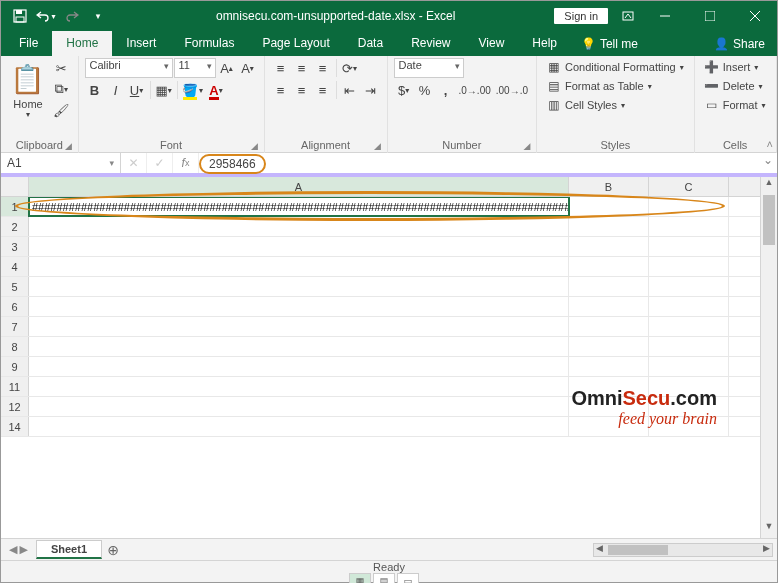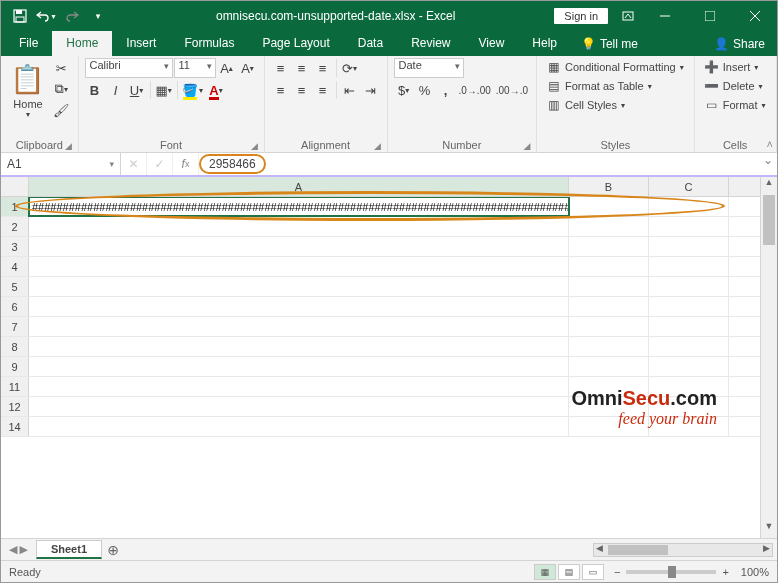--- a/index.html
+++ b/index.html
@@ -37,21 +37,21 @@
 .col { display: flex; flex-direction: column; gap: 1px; }
 .row { display: flex; gap: 1px; align-items: center; }
 .font-select { font-size: 11px; border: 1px solid #ccc; height: 20px; padding: 0 18px 0 4px; background: #fff; cursor: pointer; position: relative; color:#444; }
 .font-select.small { width: 42px; }
 .font-select::after { content: "▾"; position: absolute; right: 3px; top: 2px; font-size: 9px; color: #666; }
 .styles-btn { display: flex; align-items: center; font-size: 11px; color: #444; padding: 2px 4px; cursor: pointer; gap: 4px; white-space: nowrap; }
 .styles-ico { width: 14px; height: 14px; display: inline-flex; align-items: center; justify-content: center; font-size: 12px; }
 .ribbon-collapse { position: absolute; right: 4px; bottom: 2px; font-size: 11px; color: #888; cursor: pointer; }
 
 
-.formula-bar { height: 24px; border-bottom: 2px solid #c4b5fd; display: flex; align-items: flex-start; background: #fff; font-size: 12px; color: #444; }
+.formula-bar { height: 24px; border-bottom: 4px solid #c4b5fd; display: flex; align-items: flex-start; background: #fff; font-size: 12px; color: #444; }
 .name-box { width: 120px; border-right: 1px solid #d4d4d4; padding: 0 6px; height: 100%; display: flex; align-items: center; }
 .fb-btn { width: 26px; height: 100%; display: flex; align-items: center; justify-content: center; color: #888; border-right: 1px solid #eee; cursor: pointer; }
 .fb-input { flex: 1; padding: 0 6px; height: 100%; display: flex; align-items: center; position: relative; }
 .fb-expand { width: 18px; text-align: center; color: #888; cursor: pointer; }
 .formula-highlight { position: absolute; left: 0px; top: 1px; border: 2px solid #d8861a; border-radius: 10px; padding: 0 8px; height: 20px; display: flex; align-items: center; }
 
 
 .grid-area { flex: 1; display: flex; flex-direction: column; overflow: hidden; background: #fff; position: relative; }
 .col-headers { display: flex; height: 20px; border-bottom: 1px solid #d4d4d4; background: #f0f0f0; font-size: 11px; color: #444; }
 .corner { width: 28px; border-right: 1px solid #d4d4d4; background: #f0f0f0; }
@@ -82,21 +82,21 @@
 .sheet-tabs { height: 22px; border-top: 1px solid #d4d4d4; background: #f3f3f3; display: flex; align-items: center; font-size: 11px; }
 .st-nav { display: flex; gap: 2px; padding: 0 8px; color: #888; }
 .st-nav span { cursor: pointer; }
 .sheet-tab { background: #fff; border: 1px solid #ccc; border-bottom: 2px solid #217346; padding: 2px 14px; cursor: pointer; font-weight: bold; color: #444; }
 .sheet-add { width: 22px; text-align: center; color: #666; cursor: pointer; font-size: 14px; }
 .sheet-tabs .spacer { flex: 1; }
 .hscroll { width: 180px; height: 14px; background: #e8e8e8; border: 1px solid #ccc; margin-right: 4px; position: relative; }
 .hscroll .thumb { position: absolute; left: 14px; top: 1px; bottom: 1px; width: 60px; background: #c1c1c1; }
 
 
-.statusbar { height: 22px; background: #f3f3f3; border-top: 1px solid #d4d4d4; display: flex; align-items: center; font-size: 11px; color: #555; padding: 0 8px; }
+.statusbar { height: 22px; background: #f3f3f3; border-top: 1px solid #d4d4d4; display: flex; align-items: center; font-size: 11px; color: #555; padding: 0 8px; flex-direction: column; }
 .statusbar .spacer { flex: 1; }
 .view-btns { display: flex; gap: 2px; margin-right: 10px; }
 .view-btn { width: 22px; height: 16px; border: 1px solid #ccc; background: #fff; cursor: pointer; display: flex; align-items: center; justify-content: center; font-size: 9px; }
 .view-btn.active { background: #d0e8d8; }
 .zoom { display: flex; align-items: center; gap: 6px; }
 .zoom-slider { width: 90px; height: 4px; background: #ccc; position: relative; }
 .zoom-slider .knob { position: absolute; left: 42px; top: -4px; width: 8px; height: 12px; background: #888; }
 </style>
 </head>
 <body>

